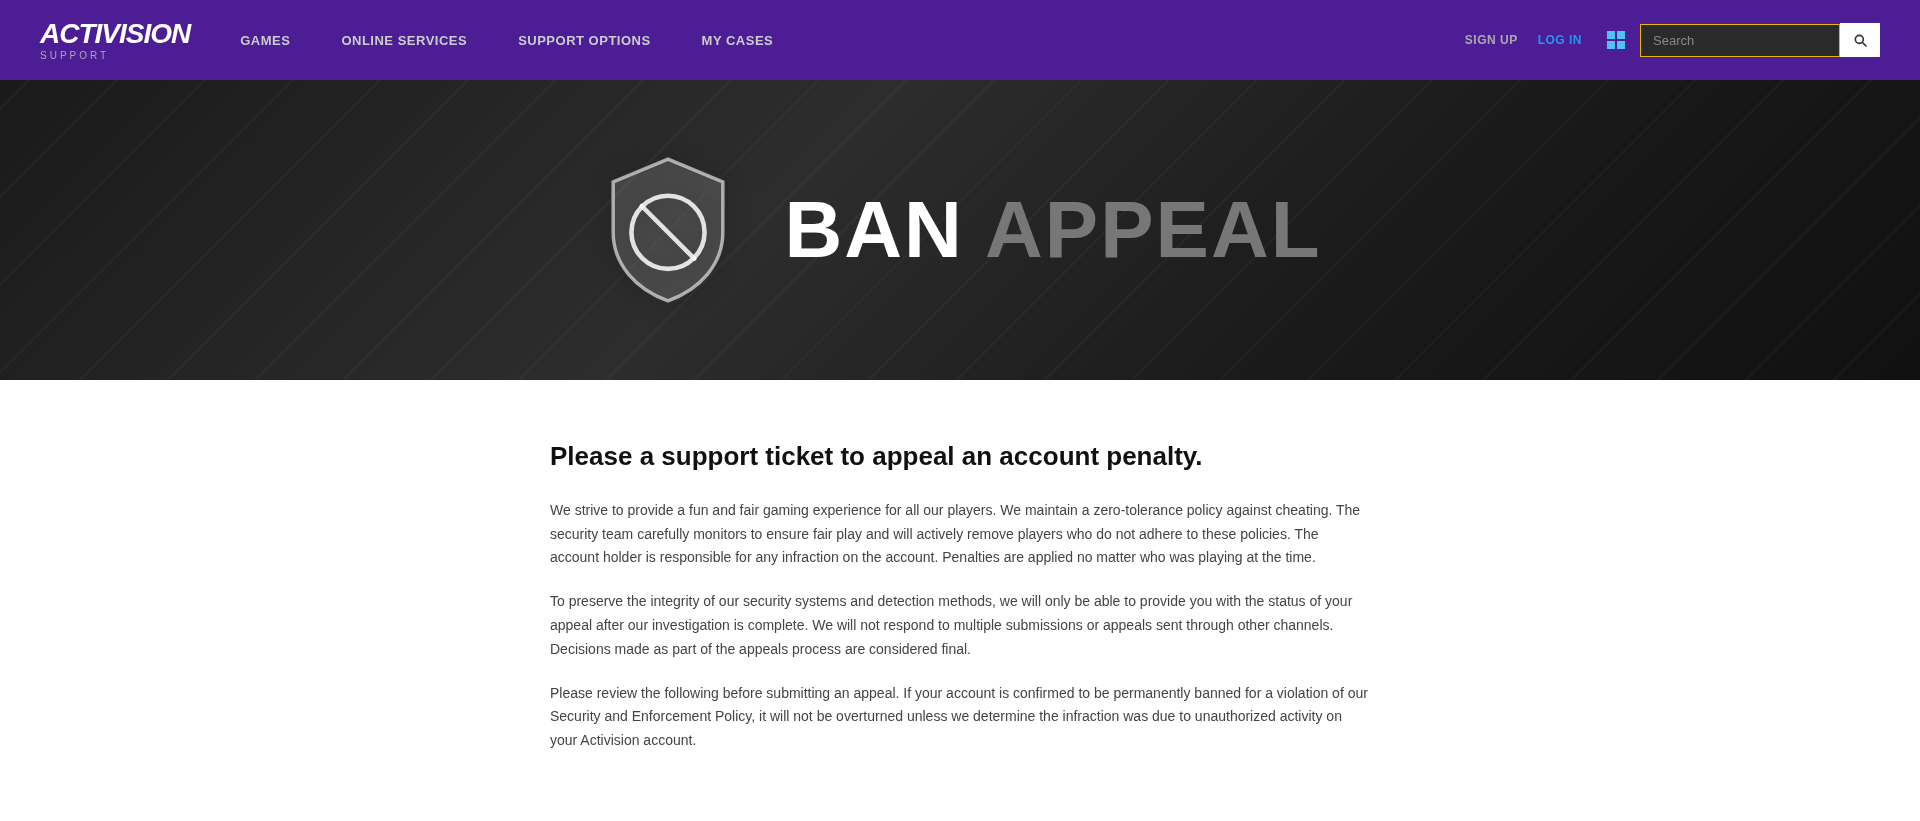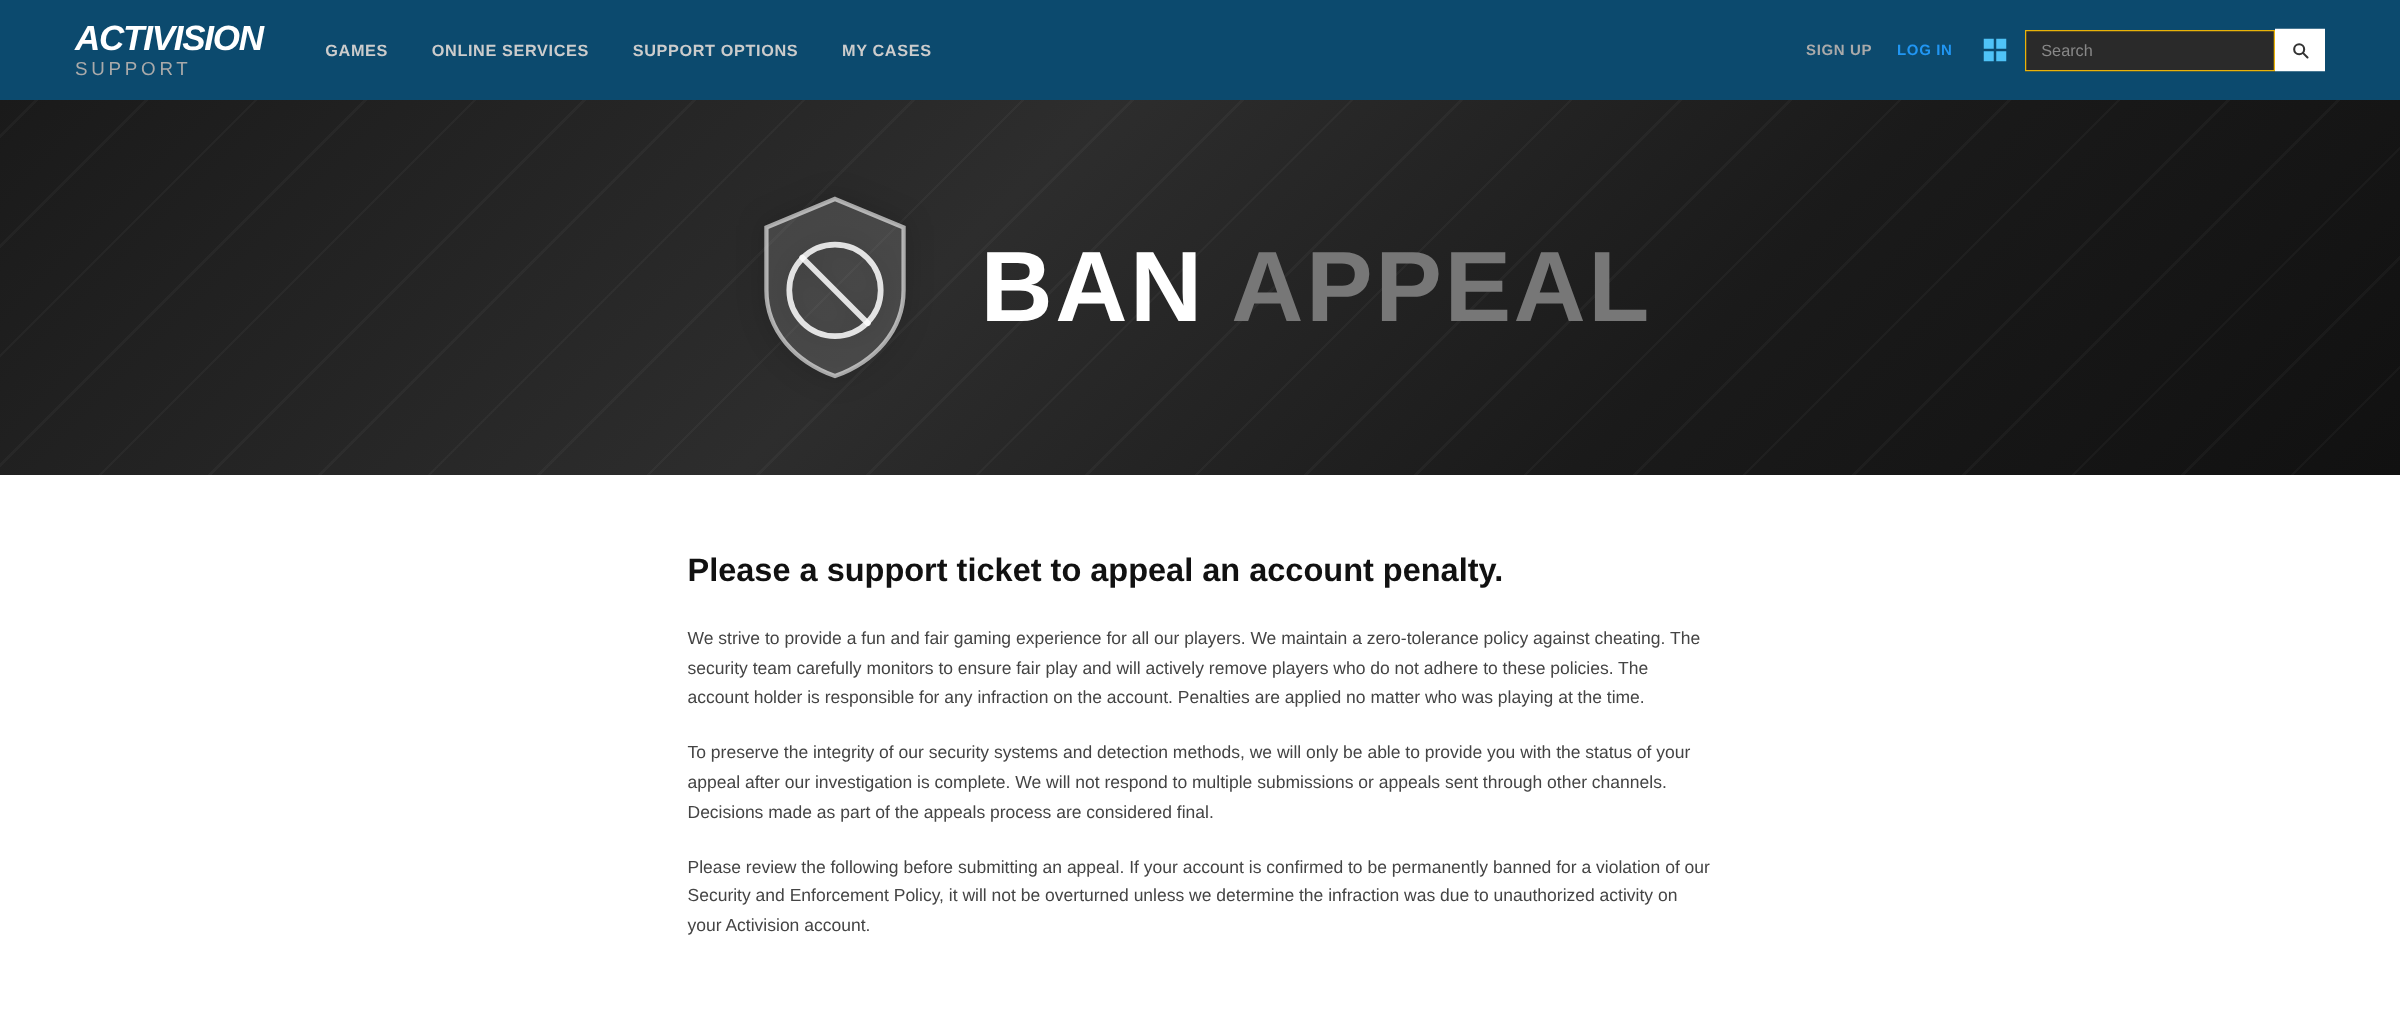--- a/index.html
+++ b/index.html
@@ -1,25 +1,25 @@
 <!DOCTYPE html>
 <html><head>
   <meta charset="utf-8">
   <style>
     * { margin: 0; padding: 0; box-sizing: border-box; }
     body { font-family: Arial, Helvetica, sans-serif; background: #fff; min-width: 1920px; }
 
     
     .header {
-      background: #0c4a6e;
+      background: #4c1d95;
       height: 80px;
       display: flex;
       align-items: center;
       justify-content: space-between;
-      padding: 0 60px;
+      padding: 0 40px;
       position: relative;
       z-index: 10;
     }
     .header-left {
       display: flex;
       align-items: center;
       gap: 50px;
     }
     .logo-area {
       display: flex;
@@ -30,28 +30,28 @@
       color: #fff;
       font-size: 26px;
       font-weight: 900;
       letter-spacing: -1px;
       font-style: italic;
       line-height: 1;
     }
     .logo-text span.act { font-size: 28px; }
     .logo-sub {
       color: #aaa;
-      font-size: 15px;
+      font-size: 10px;
       letter-spacing: 3px;
       text-transform: uppercase;
       margin-top: 2px;
     }
     nav {
       display: flex;
-      gap: 35px;
+      gap: 51px;
       align-items: center;
       justify-content: space-between;
     }
     .nav-item {
       color: #ccc;
       font-size: 13px;
       font-weight: 700;
       text-transform: uppercase;
       letter-spacing: 0.5px;
       cursor: pointer;

